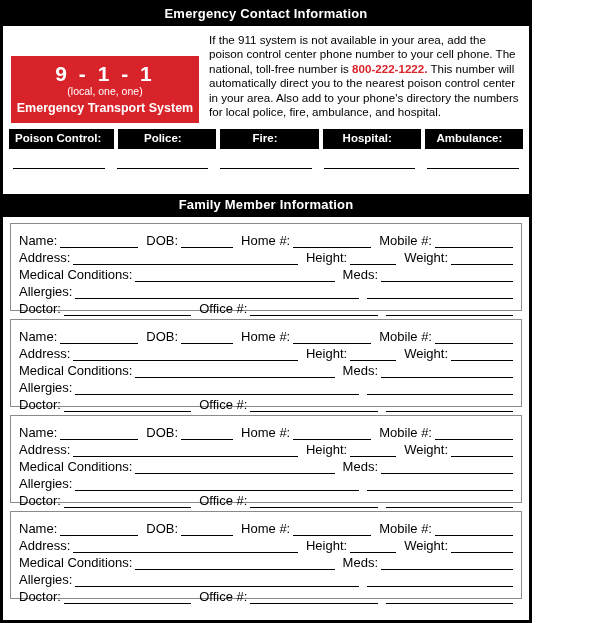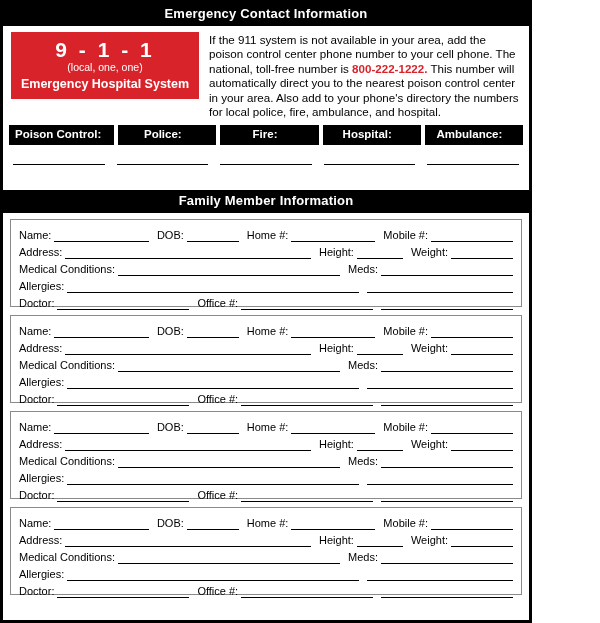--- a/index.html
+++ b/index.html
@@ -43,20 +43,21 @@
   .nine11 {
     background: #d8232a;
     color: #ffffff;
     width: 188px;
     min-height: 62px;
     box-sizing: border-box;
     text-align: center;
     padding: 6px 4px 7px 4px;
     margin-right: 10px;
     flex: 0 0 auto;
+    margin-top: 24px;
   }
   .nine11 .big {
     font-size: 21px;
     font-weight: bold;
     letter-spacing: 3px;
     line-height: 24px;
   }
   .nine11 .sub {
     font-size: 10.5px;
     line-height: 13px;
@@ -115,22 +116,22 @@
   }
   .member-card {
     border: 1px solid #8a8a8a;
     box-sizing: border-box;
     padding: 7px 8px 6px 8px;
     margin-bottom: 8px;
     height: 88px;
   }
   .frow {
     display: flex;
-    align-items: center;
-    font-size: 11px;
+    align-items: flex-end;
+    font-size: 13px;
     line-height: 15px;
     height: 17px;
     white-space: nowrap;
   }
   .lbl {
     flex: 0 0 auto;
     padding-right: 3px;
   }
   .ln {
     border-bottom: 1px solid #000000;
@@ -157,21 +158,21 @@
 <body>
 
 <div class="page">
 
   <div class="section-bar">Emergency Contact Information</div>
 
   <div class="emerg-row">
     <div class="nine11">
       <div class="big">9 - 1 - 1</div>
       <div class="sub">(local, one, one)</div>
-      <div class="ets">Emergency Hospital System</div>
+      <div class="ets">Emergency Transport System</div>
     </div>
     <div class="emerg-text">
       <span>If the 911 system is not available in your area, add the poison control center phone number to your cell phone. The national, toll-free number is </span><span class="phone-red">800-222-1222.</span><span> This number will automatically direct you to the nearest poison control center in your area. Also add to your phone's directory the numbers for local police, fire, ambulance, and hospital.</span>
     </div>
   </div>
 
   <div class="contact-bar">
     <div class="contact-label">Poison Control:</div>
     <div class="contact-label center">Police:</div>
     <div class="contact-label center">Fire:</div>

